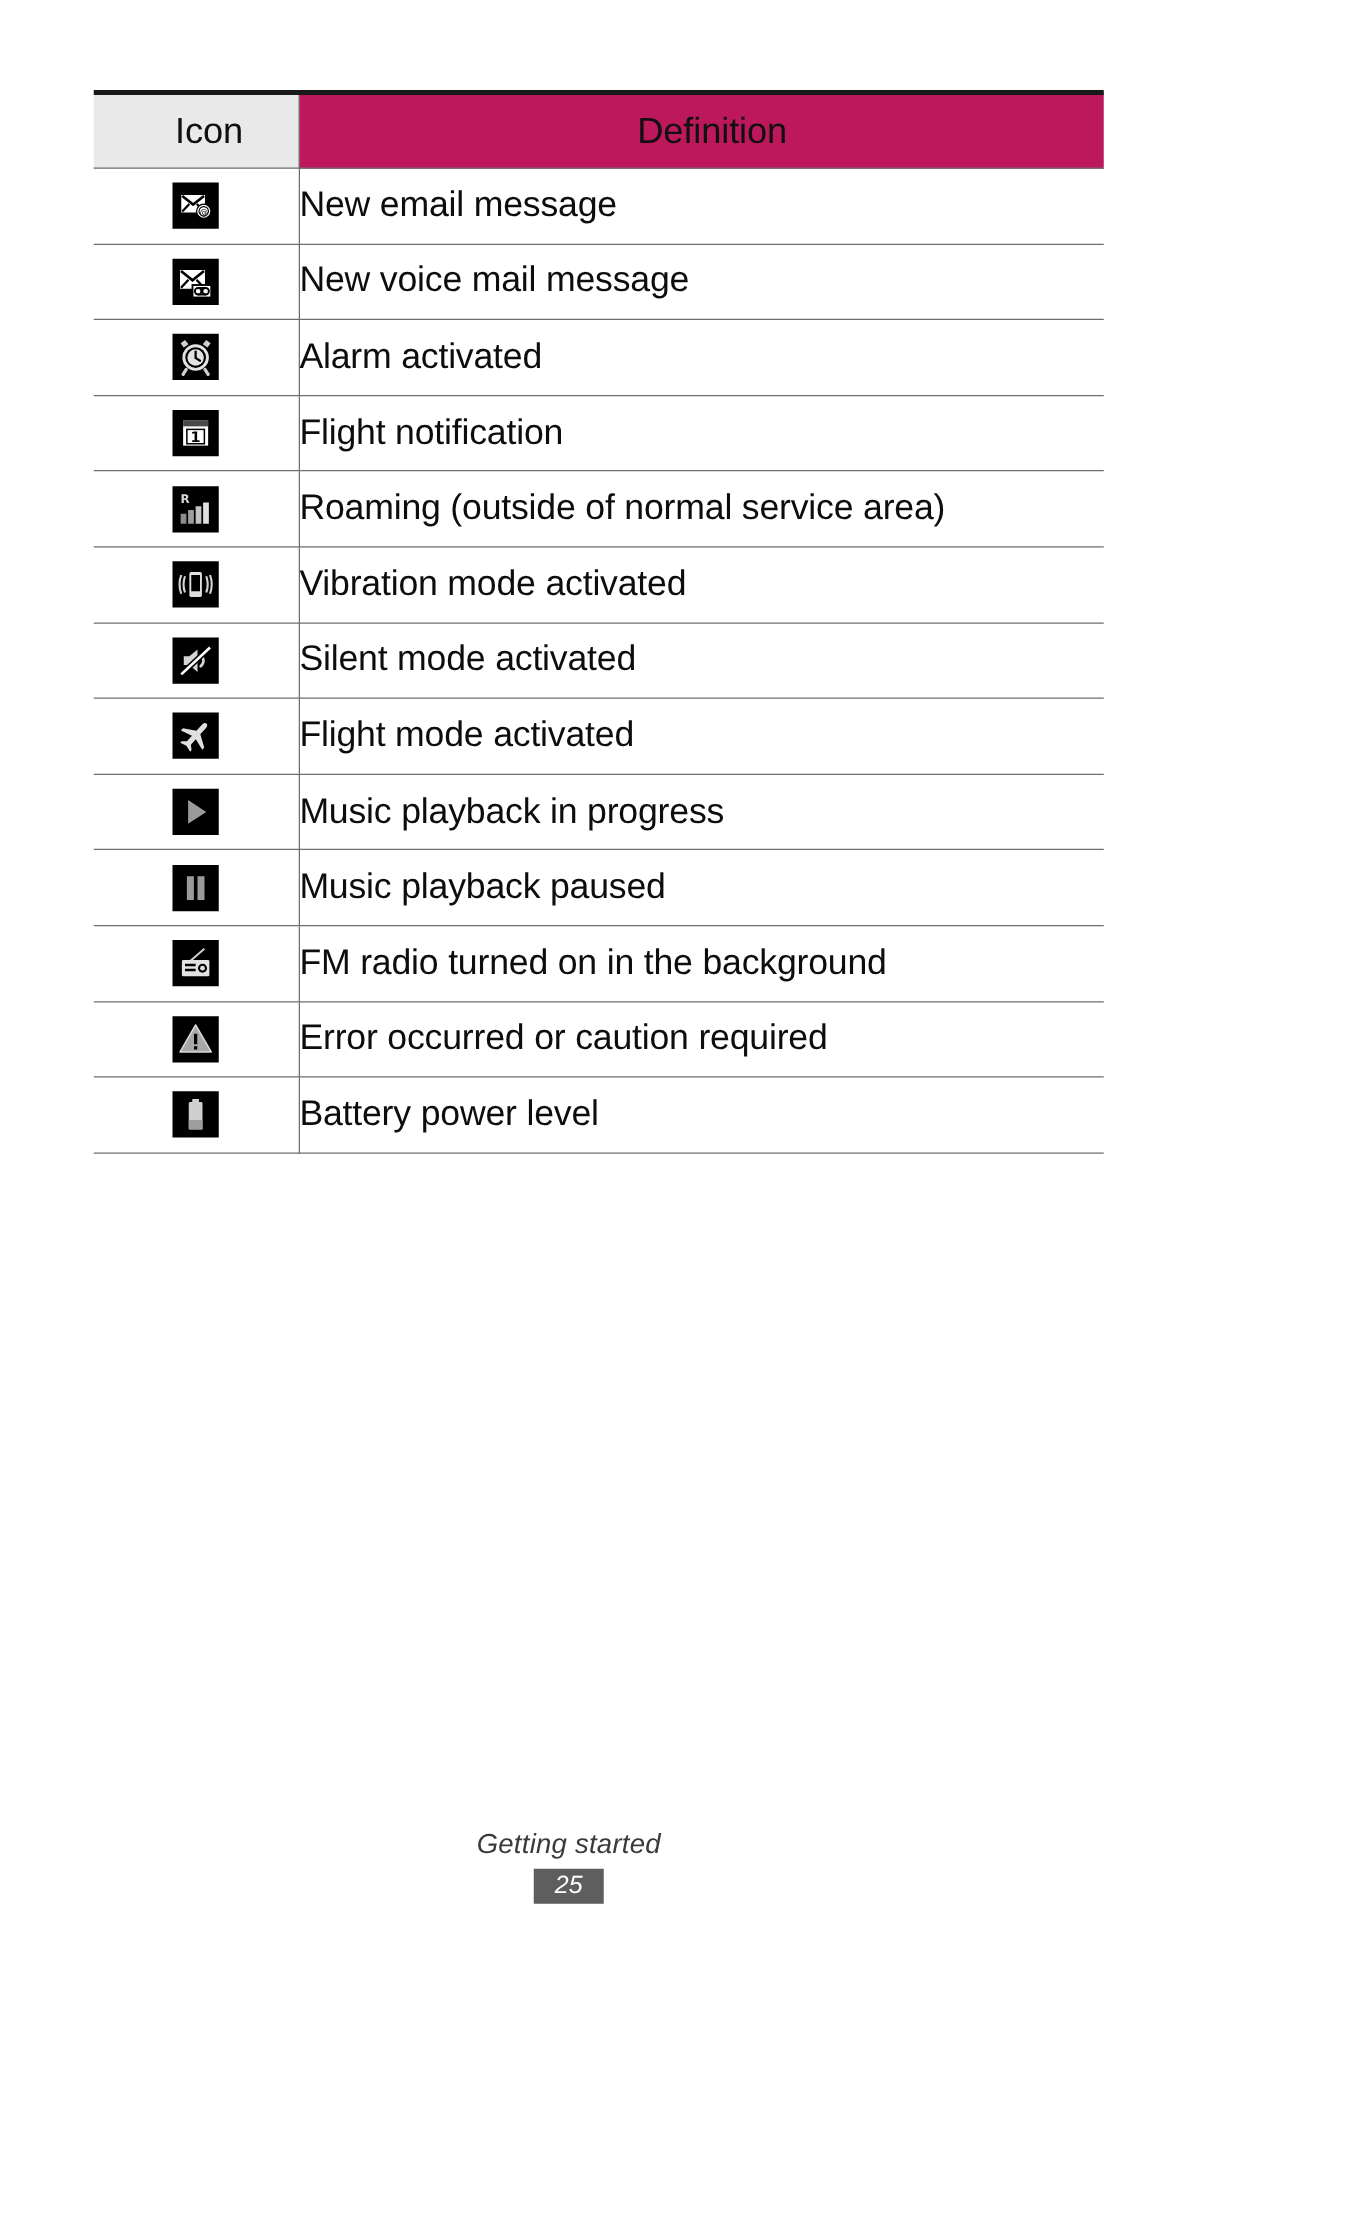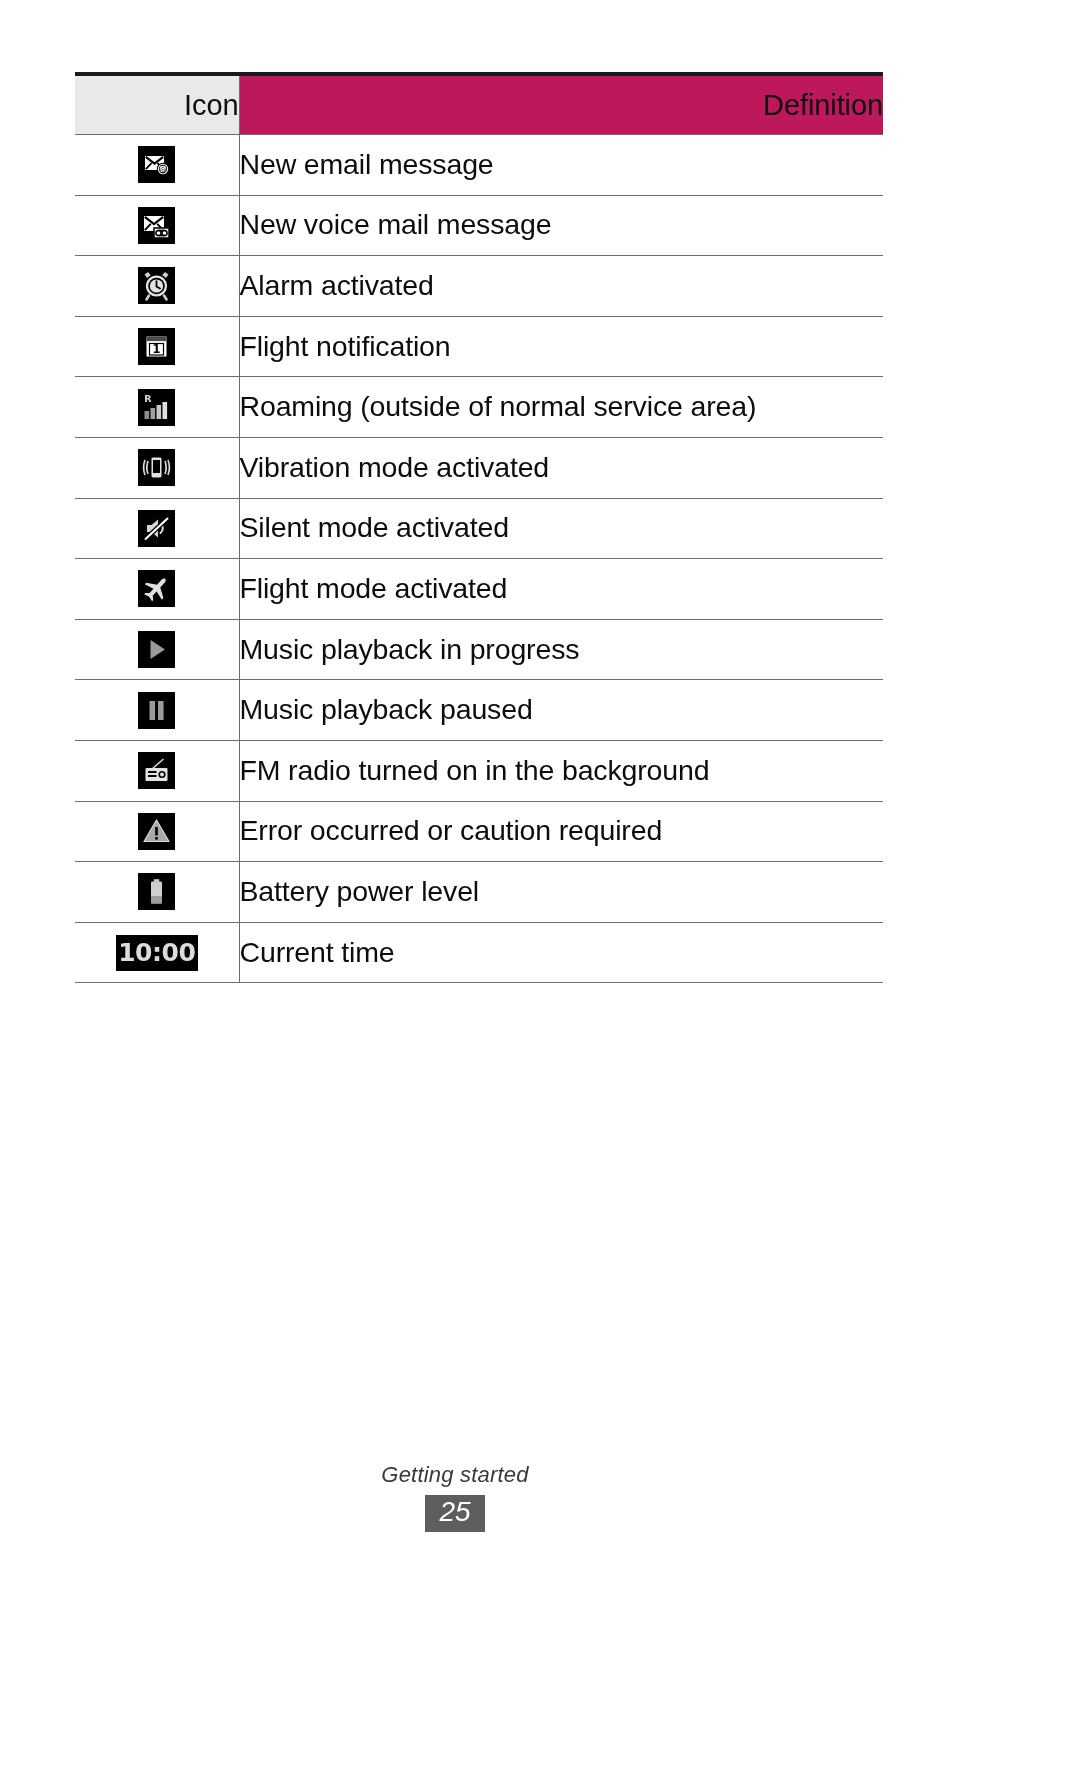--- a/index.html
+++ b/index.html
@@ -36,21 +36,21 @@
   .icon-table col.c-def  { width: 644px; }
 
   
   .icon-table thead th {
     height: 58px;
     padding: 0;
     border-top: 4px solid #1a1a1a;
     border-bottom: 1.6px solid #6d6d6d;
     font-weight: 400;
     vertical-align: middle;
-    text-align: right;
+    text-align: center;
   }
   th.h-icon {
     background: #e9e9e9;
     border-right: 1.6px solid #6d6d6d;
   }
   th.h-def {
     background: #be185d;
   }
   .h-label {
     font-size: 29px;
@@ -131,21 +131,21 @@
     display: block;
   }
   .page-number-box {
     display: inline-block;
     margin-top: 7px;
     background: #5e5e5e;
     padding: 2px 14px 4px 14px;
     min-width: 28px;
   }
   .page-number {
-    font-size: 28px;
+    font-size: 20px;
     font-style: italic;
     color: #ffffff;
     line-height: 1.1;
     display: block;
   }
 </style>
 </head>
 <body>
 
 <div class="page">
@@ -374,30 +374,20 @@
               <rect x="13" y="8.6" width="11" height="22" rx="1.1" fill="#cfcfcf"></rect>
               <rect x="13" y="23" width="11" height="7.6" rx="1.1" fill="#9d9d9d"></rect>
             </svg>
           </span>
         </td>
         <td class="cell-def">
           <span class="def-text">Battery power level</span>
         </td>
       </tr>
 
-      <tr>
-        <td class="cell-icon">
-          <span class="badge badge-time">
-            <span class="time-text">10:00</span>
-          </span>
-        </td>
-        <td class="cell-def">
-          <span class="def-text">Current time</span>
-        </td>
-      </tr>
 
     </tbody>
   </table>
 
   <div class="footer">
     <span class="footer-title">Getting started</span>
     <span class="page-number-box">
       <span class="page-number">25</span>
     </span>
   </div>

